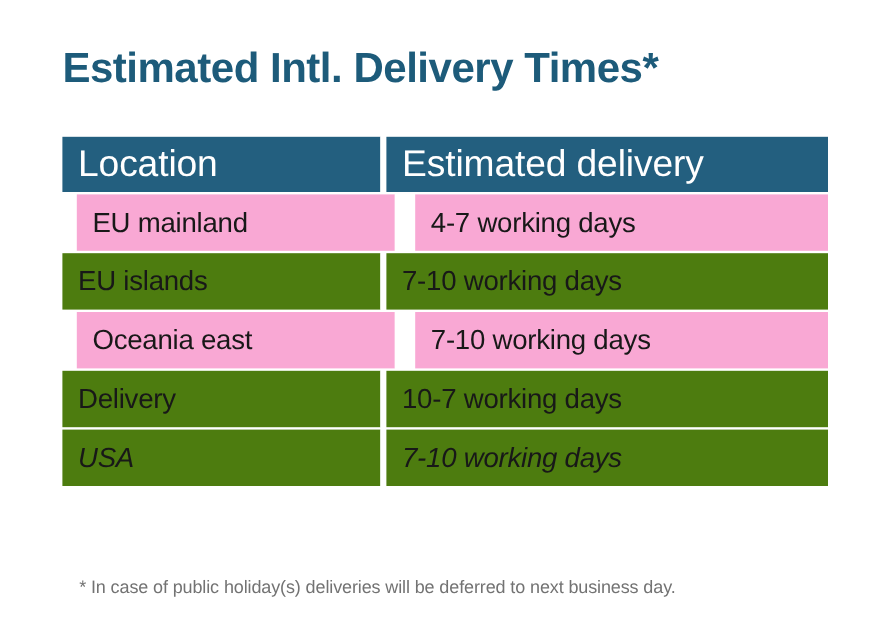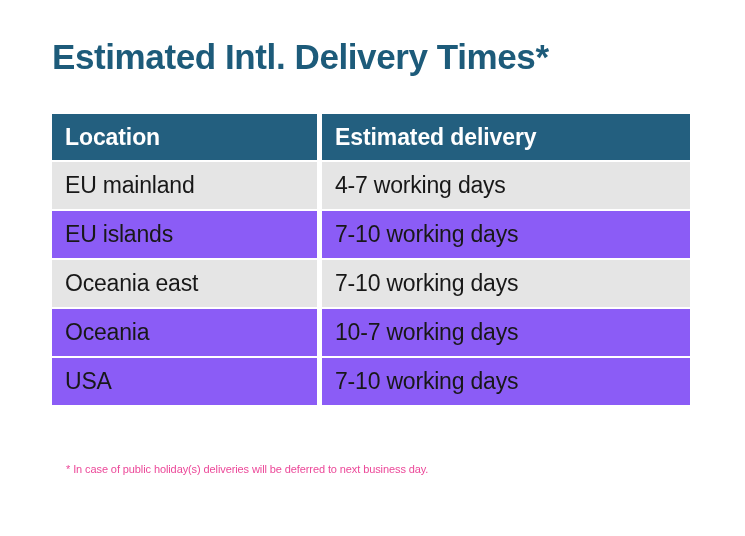--- a/index.html
+++ b/index.html
@@ -40,20 +40,21 @@
     top: 114px;
     width: 638px;
   }
   .row {
     display: flex;
     width: 100%;
     margin-bottom: 2px;
   }
   .row:last-child {
     margin-bottom: 0;
+    font-style: italic;
   }
   .cell {
     box-sizing: border-box;
     height: 47px;
     display: flex;
     align-items: center;
     font-size: 23px;
     color: #181818;
     padding-left: 13px;
     letter-spacing: -0.2px;
@@ -70,39 +71,40 @@
     background: #ffffff;
   }
   .col-delivery {
     flex: 1 1 auto;
   }
 
   .row-header .cell {
     background: #236088;
     background: #235f7f;
     color: #ffffff;
-    font-weight: 700;
-    font-size: 23px;
+    font-weight: 400;
+    font-size: 31px;
     height: 46px;
     letter-spacing: -0.1px;
   }
   .row-dark .cell {
-    background: #e5e5e5;
+    background: #f9a8d4;
+    margin-left: 12px;
   }
   .row-light .cell {
-    background: #8b5cf6;
+    background: #4d7c0f;
   }
 
   
   .footnote {
     position: absolute;
     left: 66px;
-    top: 463px;
-    font-size: 11px;
-    color: #ec4899;
+    top: 481px;
+    font-size: 15px;
+    color: #737373;
     letter-spacing: -0.1px;
     white-space: nowrap;
   }
 </style>
 </head>
 <body>
 
 <div class="page">
 
   <div class="title">Estimated Intl. Delivery Times*</div>
@@ -127,21 +129,21 @@
       <div class="cell col-delivery">7-10 working days</div>
     </div>
 
     <div class="row row-dark">
       <div class="cell col-location">Oceania east</div>
       <div class="gap"></div>
       <div class="cell col-delivery">7-10 working days</div>
     </div>
 
     <div class="row row-light">
-      <div class="cell col-location">Oceania</div>
+      <div class="cell col-location">Delivery</div>
       <div class="gap"></div>
       <div class="cell col-delivery">10-7 working days</div>
     </div>
 
 
     <div class="row row-light">
       <div class="cell col-location">USA</div>
       <div class="gap"></div>
       <div class="cell col-delivery">7-10 working days</div>
     </div>

